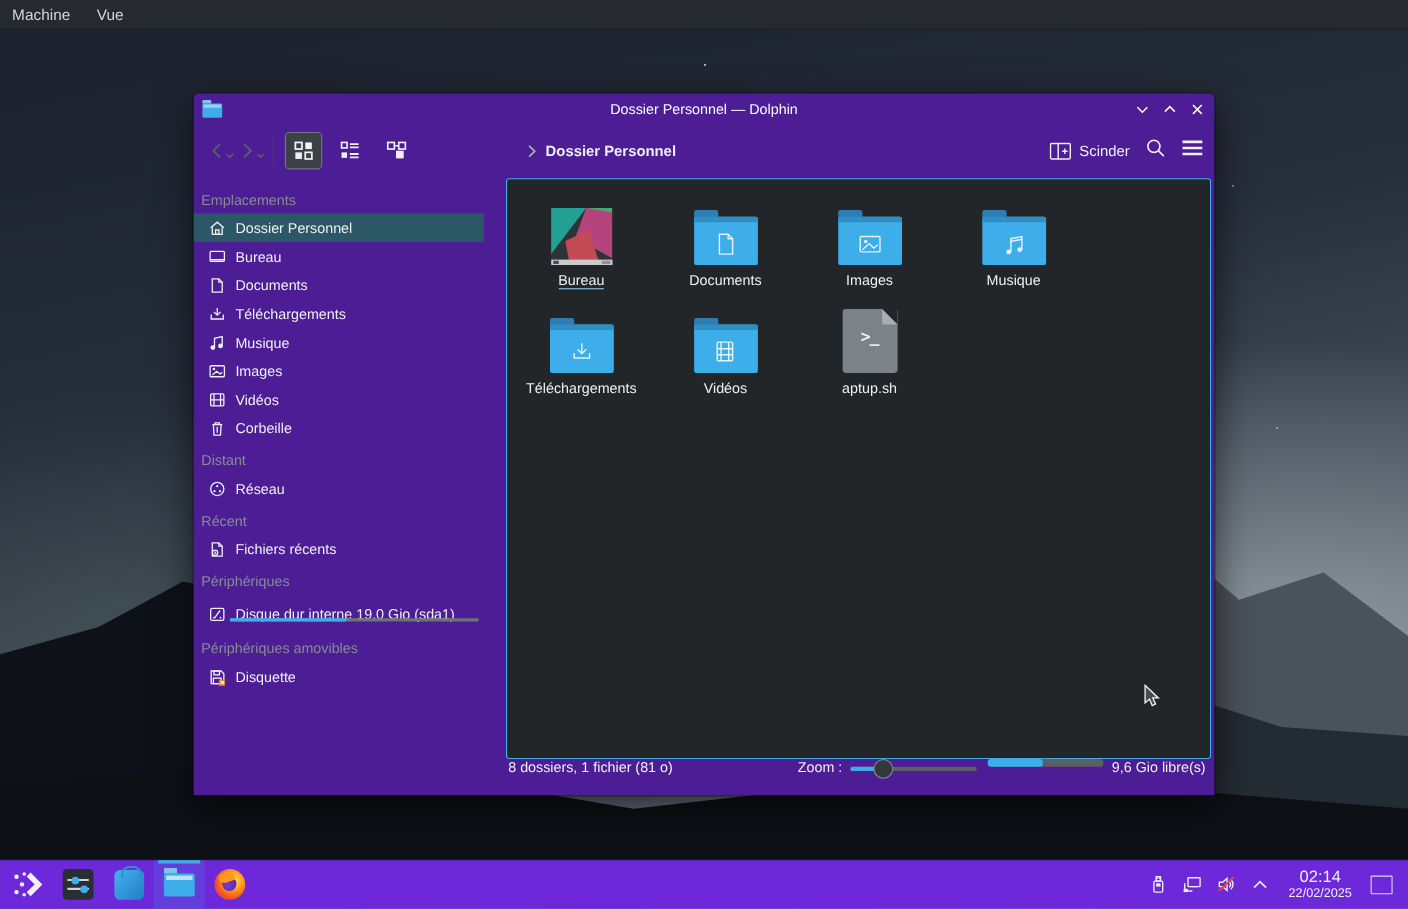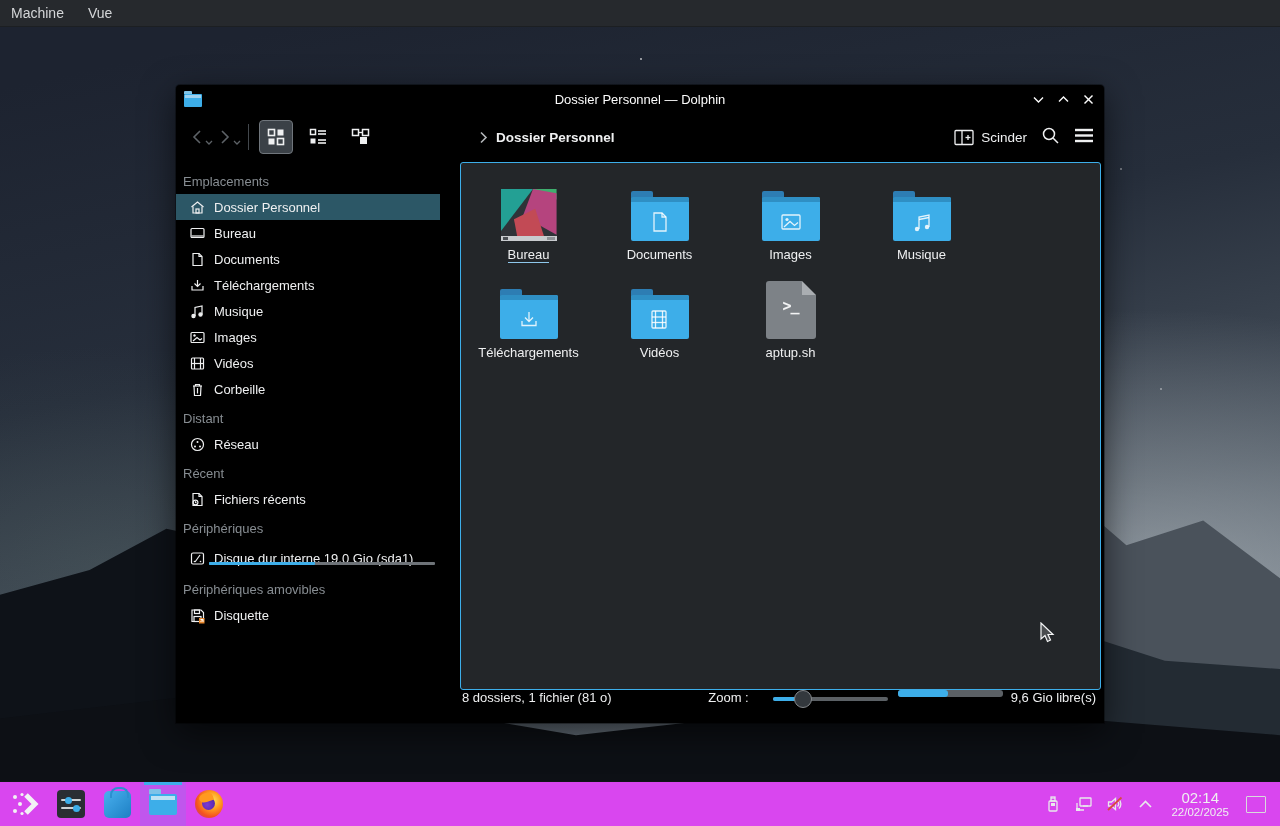--- a/index.html
+++ b/index.html
@@ -20,21 +20,21 @@
            box-shadow: 210px 40px 0 rgba(255,255,255,.5), 480px 110px 0 rgba(255,255,255,.45), -320px 90px 0 rgba(255,255,255,.4),
                        -90px 190px 0 rgba(255,255,255,.35), 340px 230px 0 rgba(255,255,255,.4), 520px 330px 0 rgba(255,255,255,.45); }
 
   
   .menubar { position:absolute; top:0; left:0; right:0; height:27px; background:#26292d; border-bottom:1px solid #1c1f22;
              display:flex; align-items:center; color:#d4d6d8; font-size:14px; }
   .menubar .menu-item { padding:0 12px; height:100%; display:flex; align-items:center; }
   .menubar .menu-item:first-child { padding-left:11px; }
 
   
-  .window { position:absolute; left:176px; top:85px; width:928px; height:638px; background:#000000;
+  .window { position:absolute; left:176px; top:85px; width:928px; height:638px; background:#4c1d95;
             border-radius:4px 4px 0 0; box-shadow:0 10px 34px rgba(0,0,0,.6), 0 0 0 1px rgba(0,0,0,.35);
             display:flex; flex-direction:column; color:#eff0f1; }
   .titlebar { height:28px; display:flex; align-items:center; padding:0 8px; position:relative; flex:none; }
   .titlebar-icon { width:18px; height:13px; position:relative; background:#3daee9; border-radius:1px; margin-top:2px; }
   .titlebar-icon::before { content:''; position:absolute; top:-3px; left:0; width:8px; height:3px; background:#7ec3e8; border-radius:1px 1px 0 0; }
   .titlebar-icon::after  { content:''; position:absolute; top:1px; left:1px; right:1px; height:3px; background:#9ed1ef; }
   .title-text { position:absolute; left:0; right:0; text-align:center; font-size:13px; color:#fcfcfc; }
   .win-btns { margin-left:auto; display:flex; gap:9px; align-items:center; z-index:2; }
   .win-btn { width:16px; height:16px; display:flex; align-items:center; justify-content:center; }
   .win-btn svg { stroke:#fcfcfc; stroke-width:1.4; fill:none; }
@@ -96,30 +96,30 @@
   .script-file { position:relative; width:50px; height:58px; background:#7d8287; border-radius:3px; margin-bottom:2px;
                  display:flex; align-items:center; justify-content:center; }
   .script-file::before { content:''; position:absolute; top:0; right:0; border-style:solid; border-width:0 14px 14px 0;
                  border-color:#232629 #232629 #aaaeb2 #aaaeb2; }
   .script-glyph { font-family:"DejaVu Sans Mono",monospace; color:#f2f3f4; font-size:15px; font-weight:bold; letter-spacing:-1px; margin-top:-8px; }
 
   
   .statusbar { height:33px; flex:none; display:flex; align-items:flex-start; font-size:13px; color:#eff0f1; padding:0 5px 2px 2px; }
   .sb-summary { flex:none; }
   .sb-spacer { flex:1; }
-  .zoom-label { margin-right:24px; }
+  .zoom-label { margin-right:7px; }
   .zoom-slider { position:relative; width:115px; height:18px; margin-right:10px; }
   .zoom-track { position:absolute; top:7px; left:0; right:0; height:4px; background:#5b6065; border-radius:2px; }
   .zoom-fill  { position:absolute; top:7px; left:0; height:4px; background:#3daee9; border-radius:2px; }
   .zoom-handle{ position:absolute; top:0; width:18px; height:18px; border-radius:50%; background:#33383d; border:1px solid #85898d; }
   .cap-bar { position:relative; width:105px; height:7px; background:#5b6065; border-radius:3px; margin-right:8px; }
   .cap-fill { position:absolute; inset:0 auto 0 0; background:#3daee9; border-radius:3px; }
 
   
-  .taskbar { position:absolute; left:0; right:0; bottom:0; height:45px; background:#d946ef; border-top:1px solid #111316;
+  .taskbar { position:absolute; left:0; right:0; bottom:0; height:45px; background:#6d28d9; border-top:1px solid #111316;
              display:flex; align-items:center; color:#eff0f1; }
   .tb-apps { display:flex; align-items:center; height:100%; padding-left:2px; }
   .task-app { width:46px; height:100%; display:flex; align-items:center; justify-content:center; position:relative; }
   .task-app.active { background:rgba(61,174,233,.16); }
   .task-app.active::before { content:''; position:absolute; top:0; left:4px; right:4px; height:3px; background:#3daee9; }
   .tray { margin-left:auto; display:flex; align-items:center; gap:13px; padding-right:10px; }
   .tray-icon { display:flex; align-items:center; justify-content:center; }
   .tray-icon svg { stroke:#e8eaec; fill:none; stroke-width:1.3; }
   .clock { text-align:center; line-height:1.05; margin:0 4px; }
   .clock-time { font-size:15px; }

